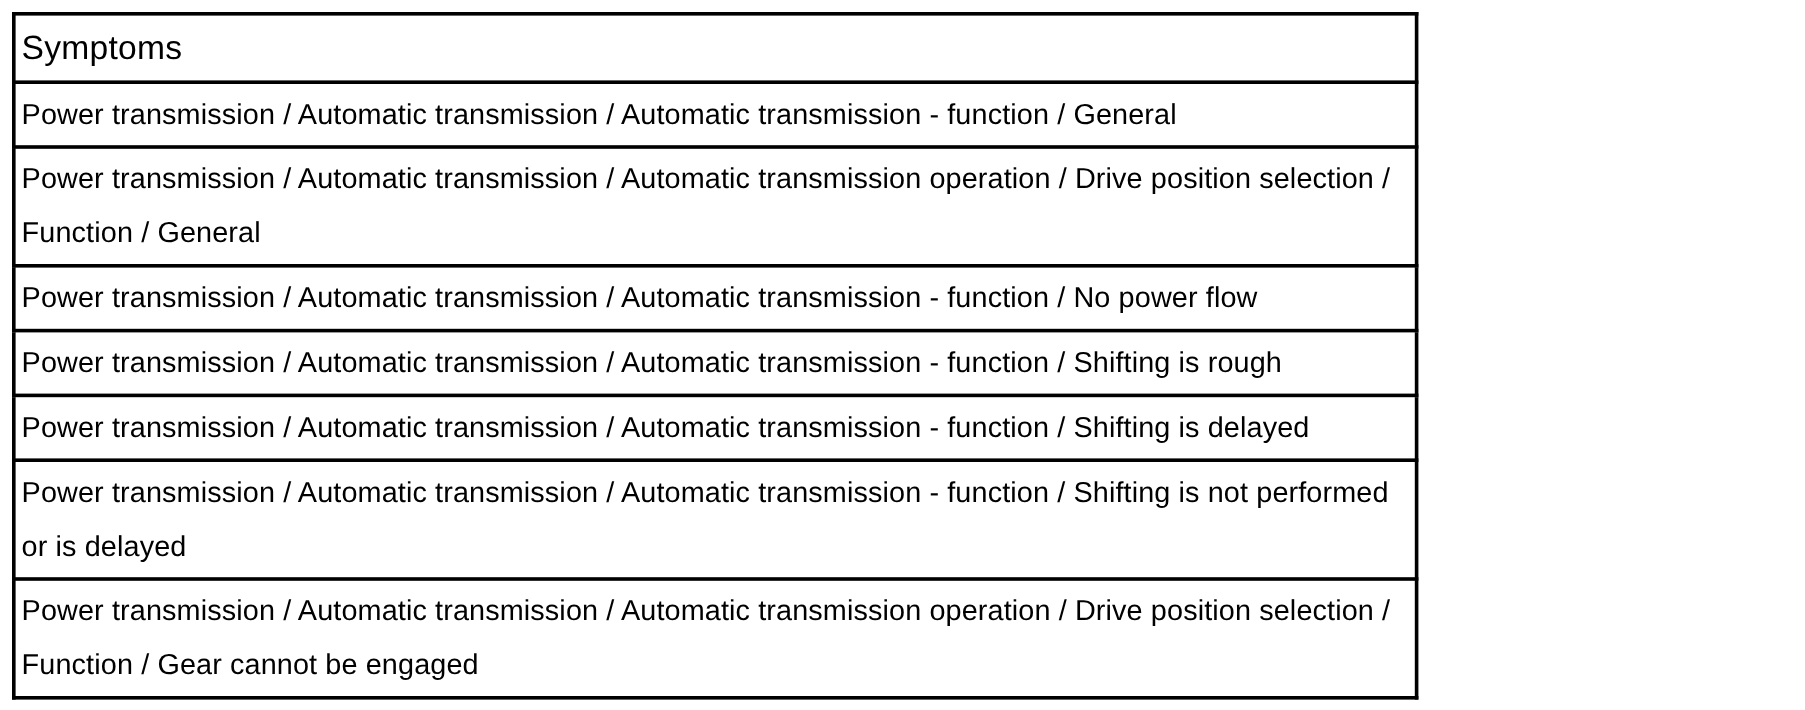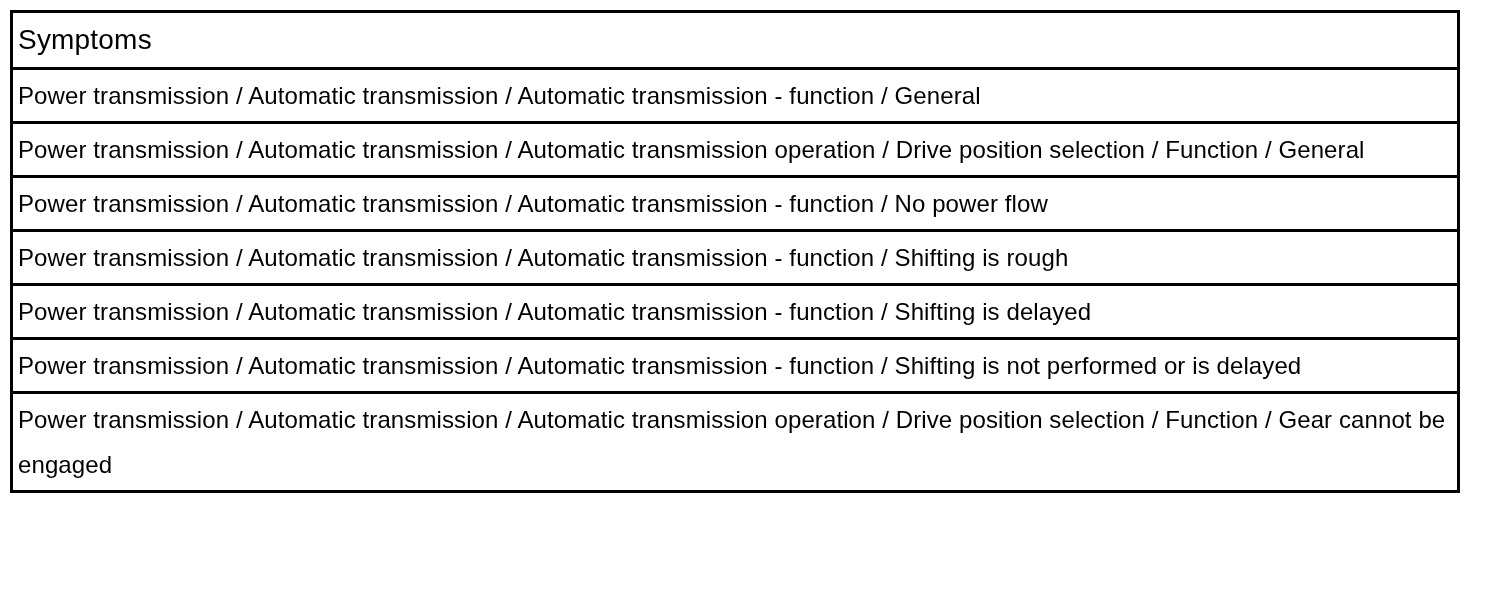--- a/index.html
+++ b/index.html
@@ -9,21 +9,21 @@
     width: 1504px;
     height: 592px;
     font-family: "Liberation Sans", sans-serif;
     color: #000000;
     overflow: hidden;
   }
   .symptoms-table {
     position: absolute;
     left: 10px;
     top: 10px;
-    width: 1450px;
+    width: 1172px;
     border-collapse: collapse;
     table-layout: fixed;
     background: #ffffff;
   }
   .symptoms-table th,
   .symptoms-table td {
     border: 3px solid #000000;
     text-align: left;
     vertical-align: middle;
     background: #ffffff;

